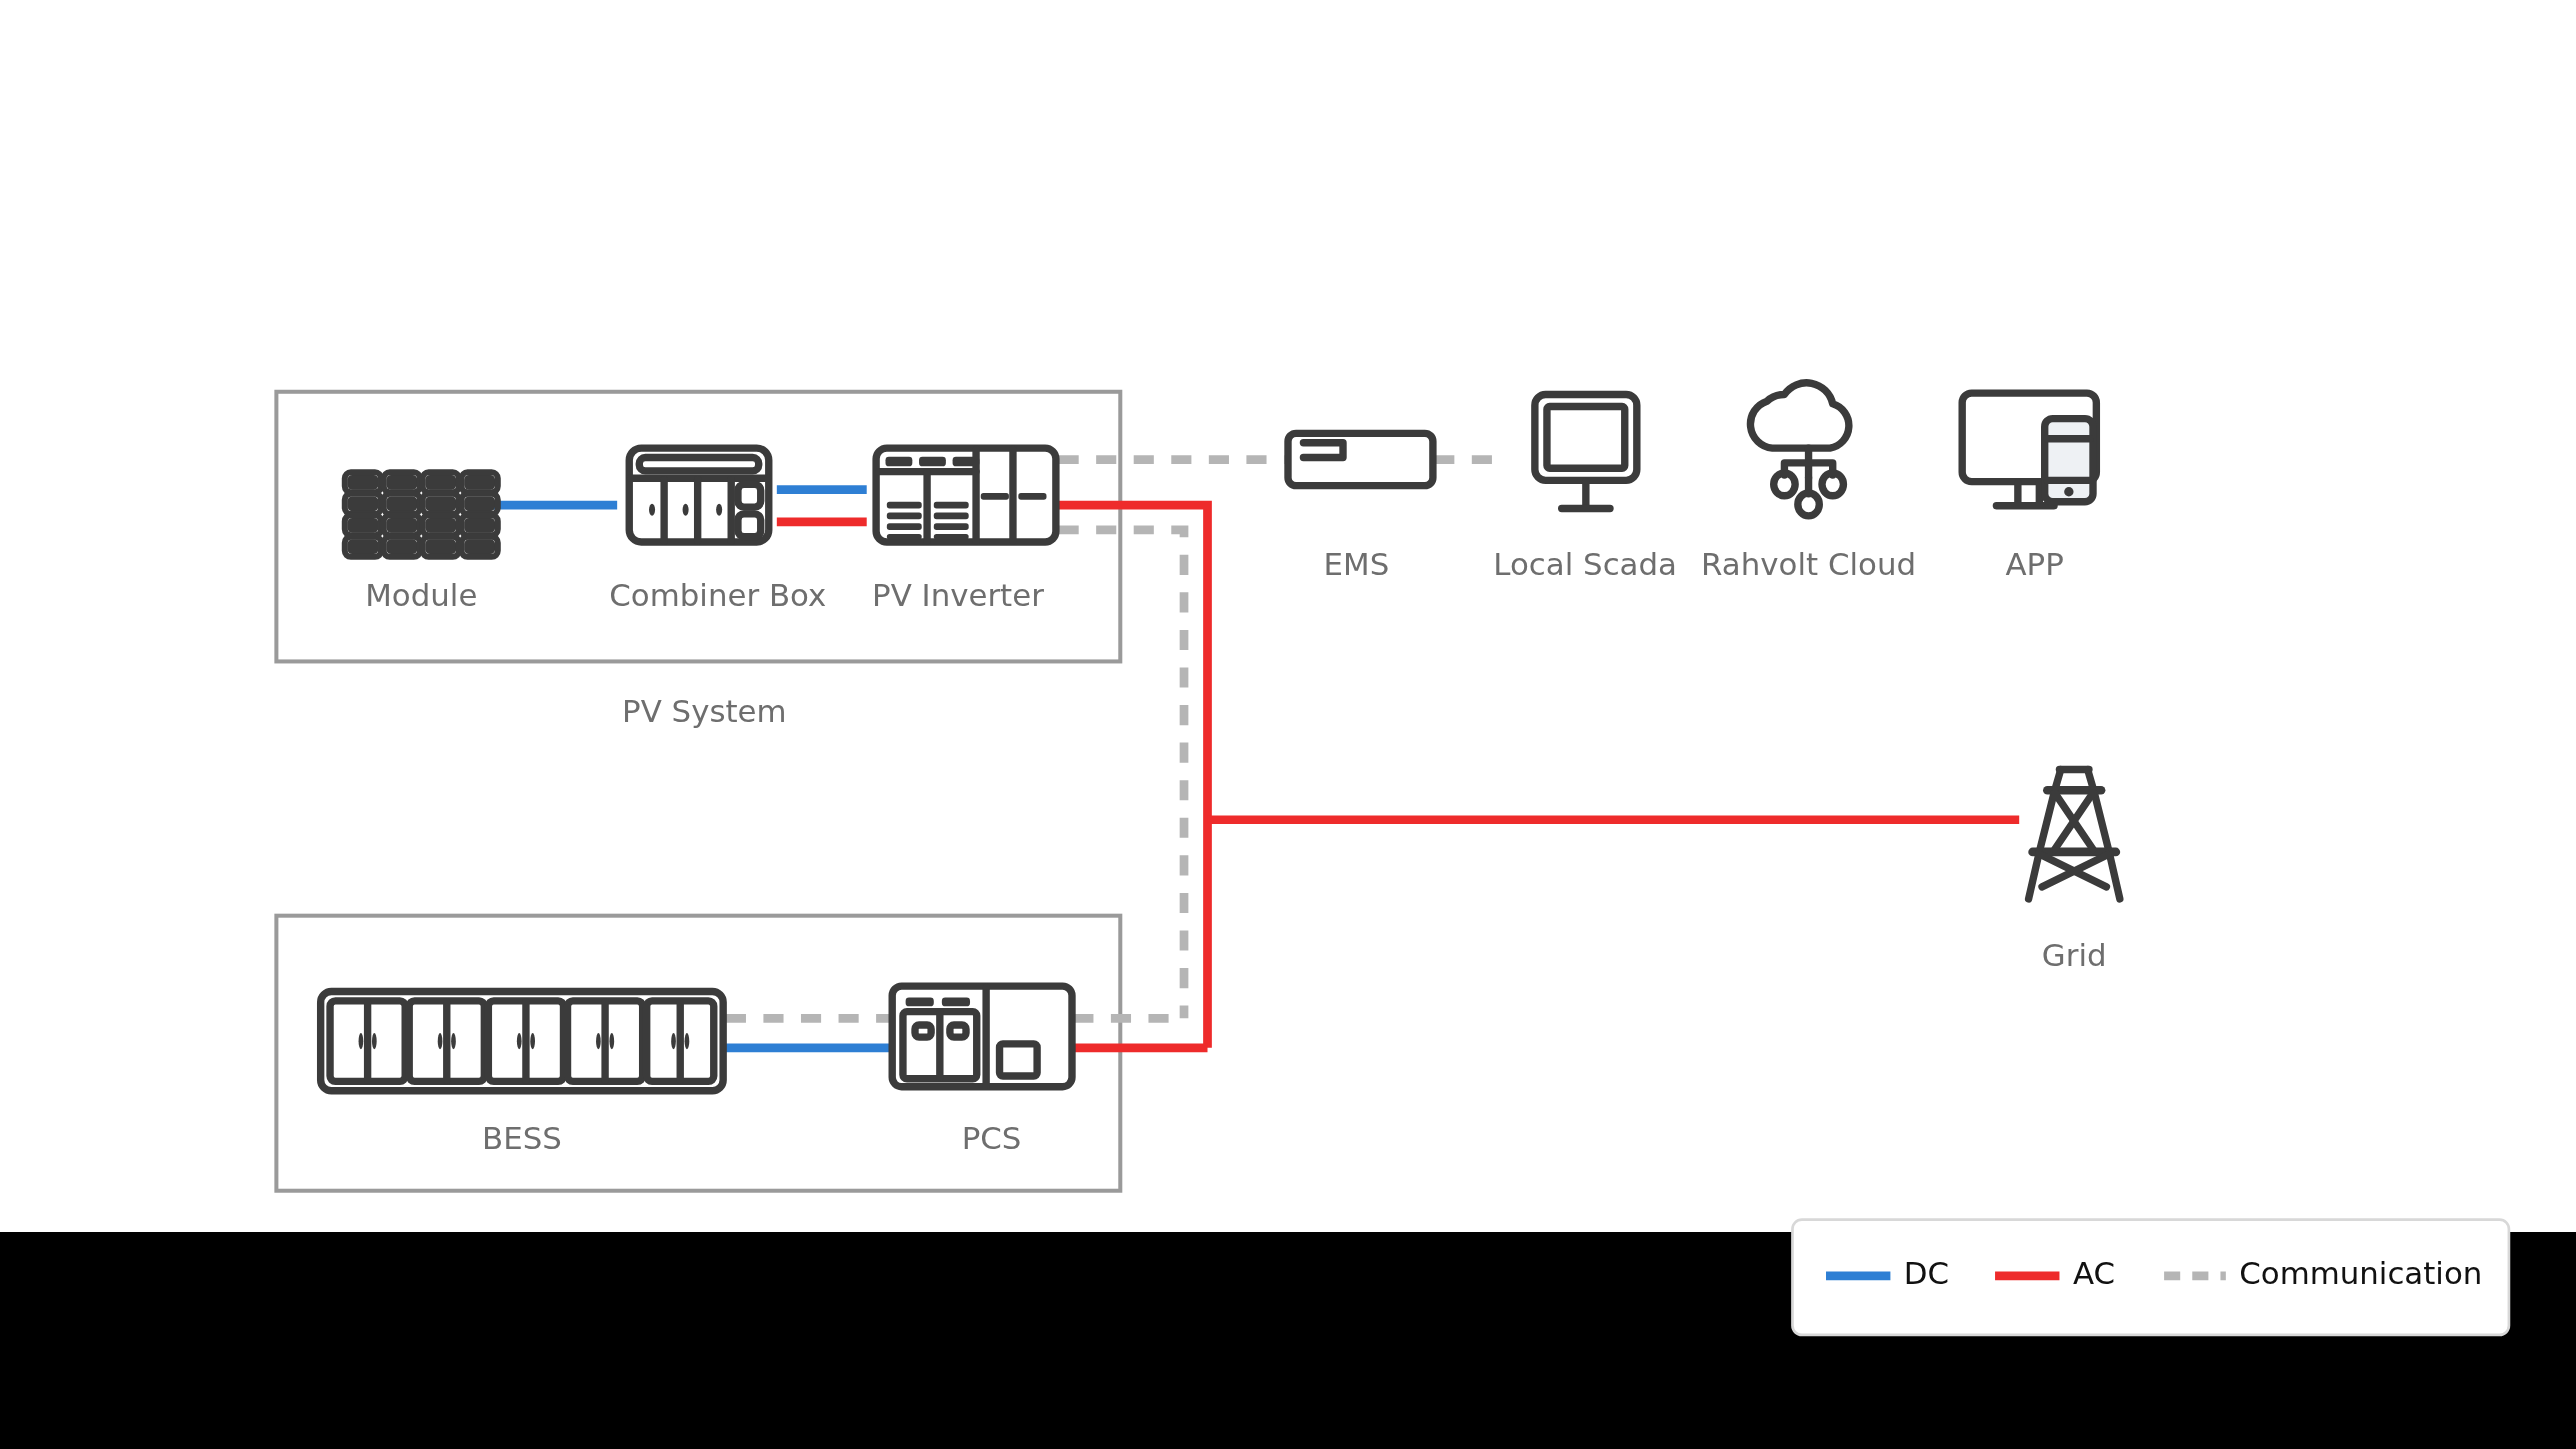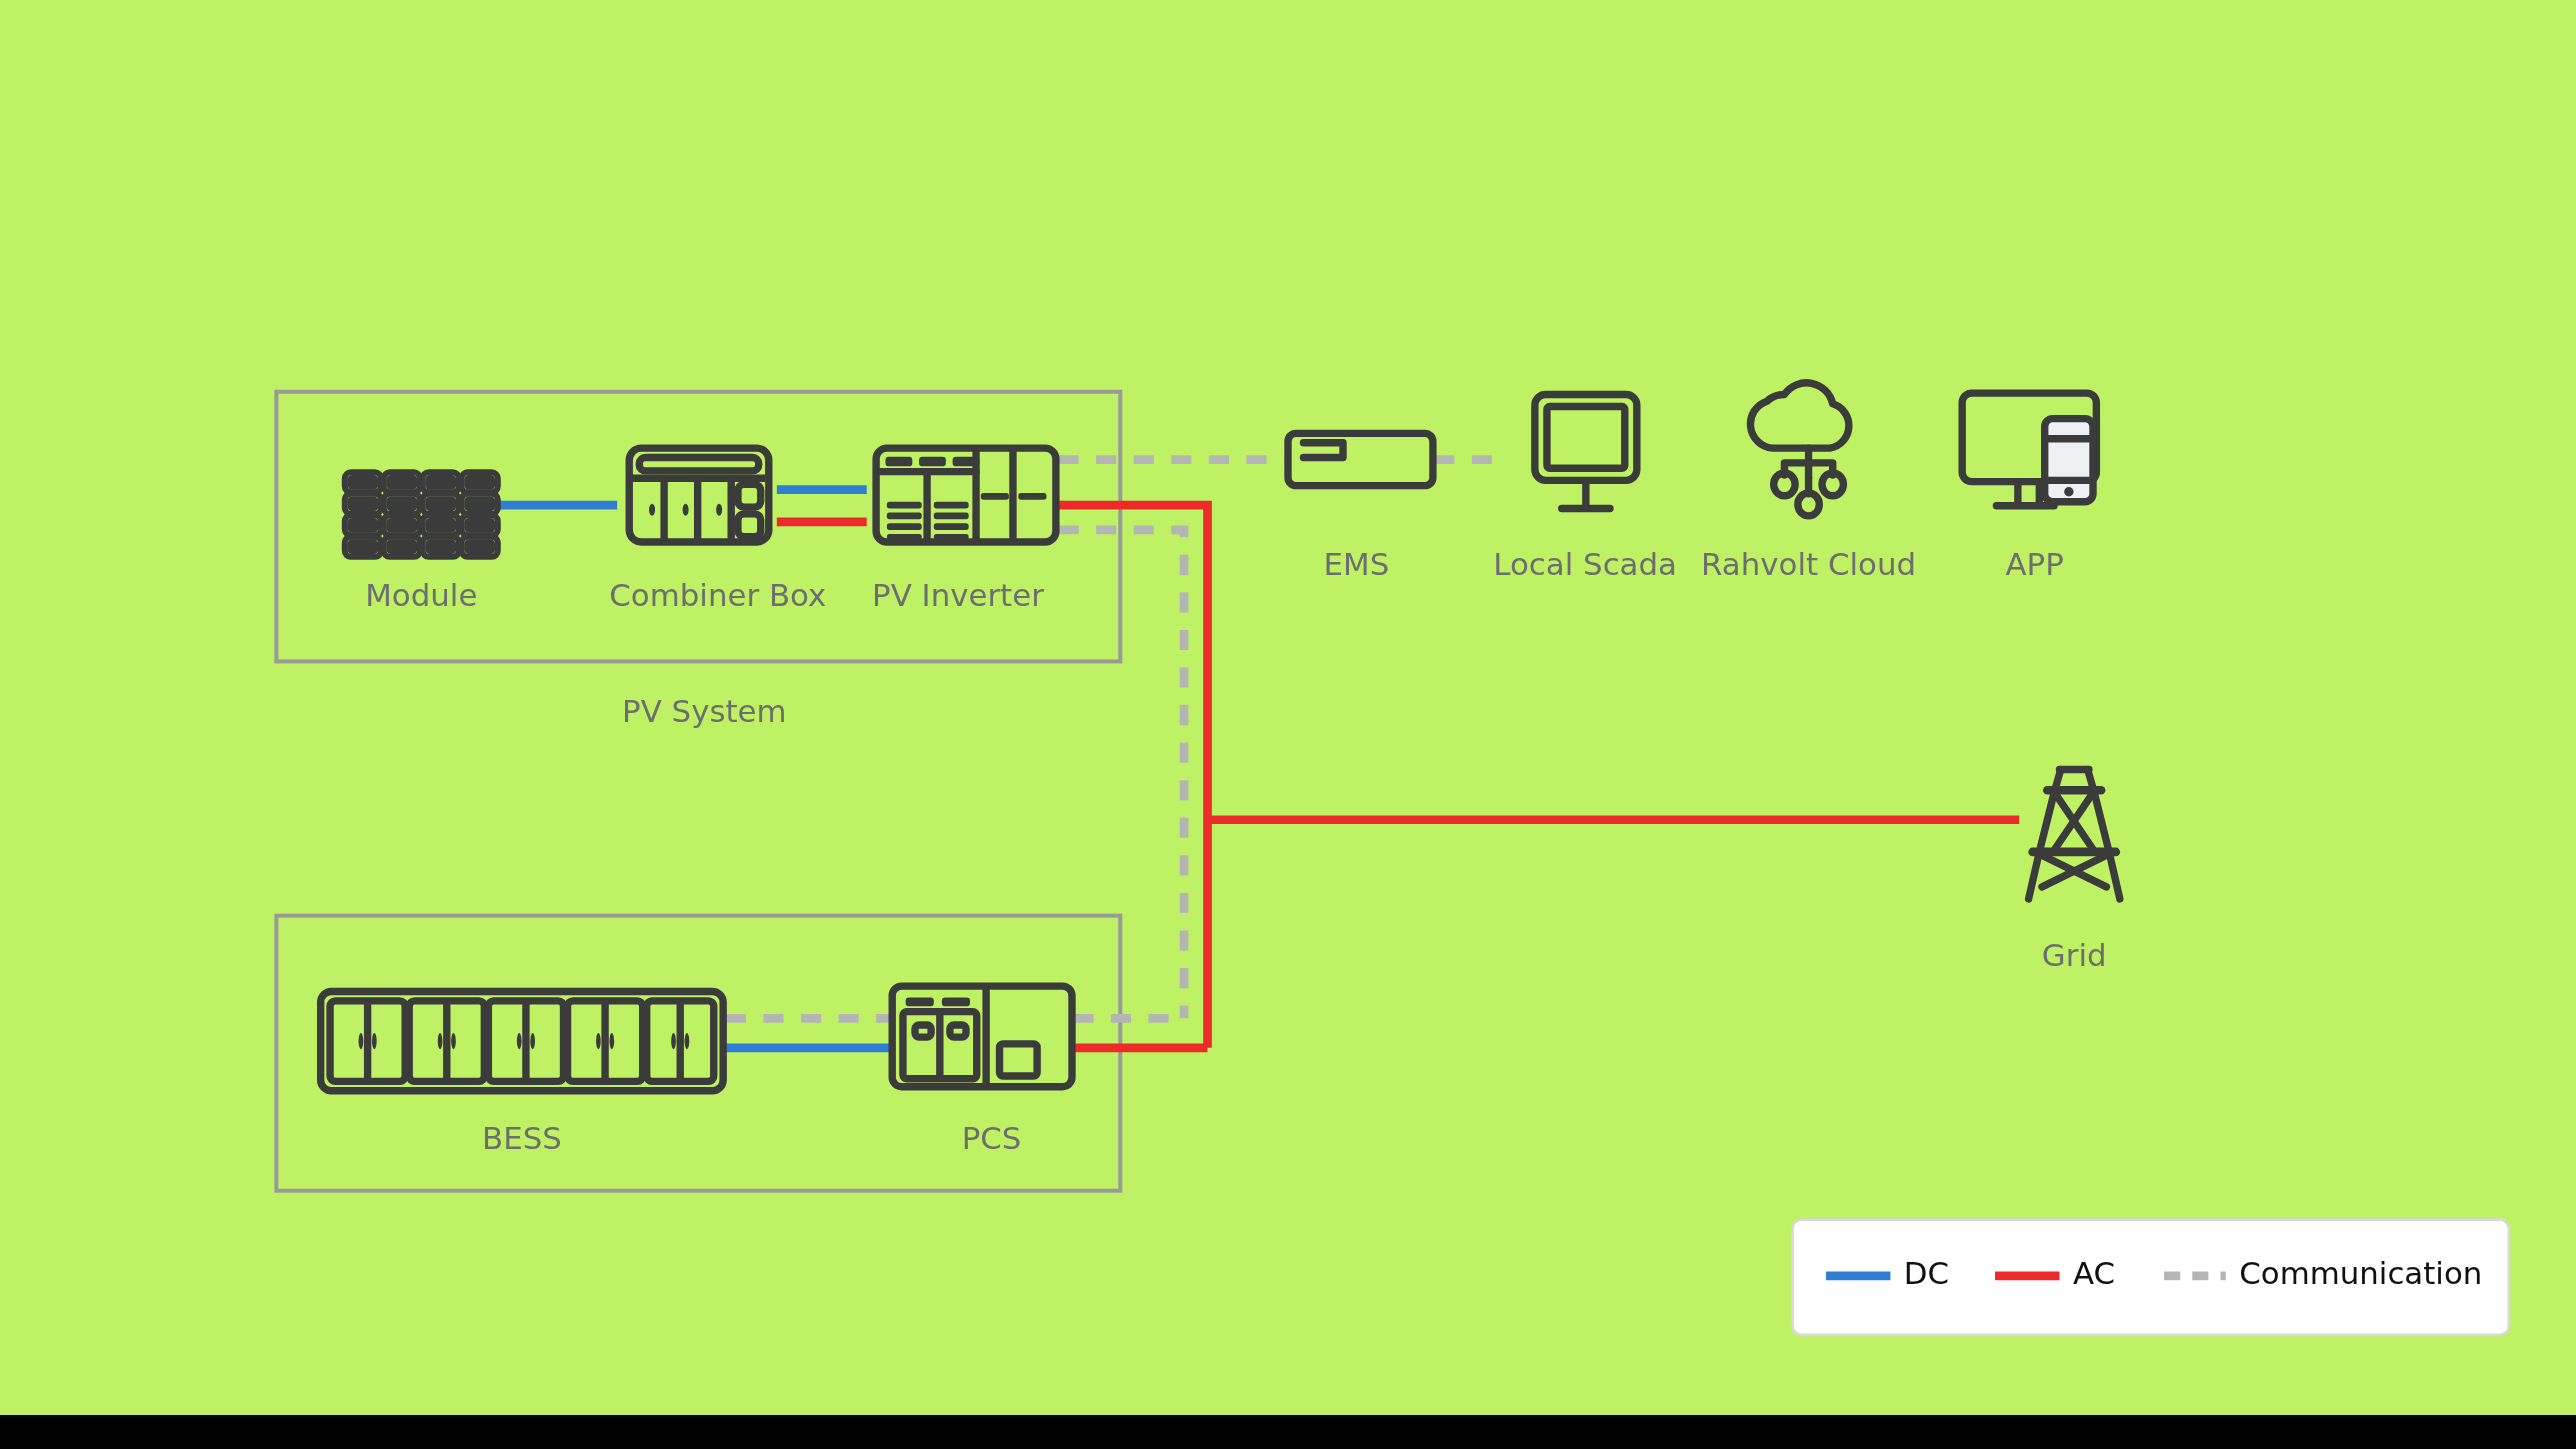--- a/index.html
+++ b/index.html
@@ -1,17 +1,17 @@
 <!DOCTYPE html>
 <html style="font-size:10.7px"><head>
 <meta charset="utf-8">
 <style>
   html,body{margin:0;padding:0;background:#000;}
   body{width:2576px;height:1449px;overflow:hidden;font-family:"DejaVu Sans",sans-serif;}
-  #stage{position:relative;width:2576px;height:1415px;background:#bef264;}
+  #stage{position:relative;width:2576px;height:1232px;background:#ffffff;}
   #svgroot{position:absolute;left:0;top:0;width:2576px;height:1449px;}
   .lbl{fill:#6e6e6e;font-family:"DejaVu Sans",sans-serif;font-size:46px;text-anchor:middle;dominant-baseline:middle;}
   .leg-lbl{fill:#111;font-family:"DejaVu Sans",sans-serif;font-size:46px;dominant-baseline:middle;}
   .ico{fill:none;stroke:#3b3b3b;stroke-width:11;stroke-linecap:round;stroke-linejoin:round;}
   .icofill{fill:#3b3b3b;stroke:none;}
   .grp{fill:none;stroke:#9a9a9a;stroke-width:6;}
   .dc{stroke:#2e7fd4;stroke-width:13;fill:none;stroke-linecap:butt;}
   .ac{stroke:#ee2b2b;stroke-width:13;fill:none;stroke-linecap:butt;}
   .comm{stroke:#b5b5b5;stroke-width:13;fill:none;stroke-dasharray:30 26;stroke-linecap:butt;}
   .legbox{fill:#fff;stroke:#d8d8d8;stroke-width:4;}

